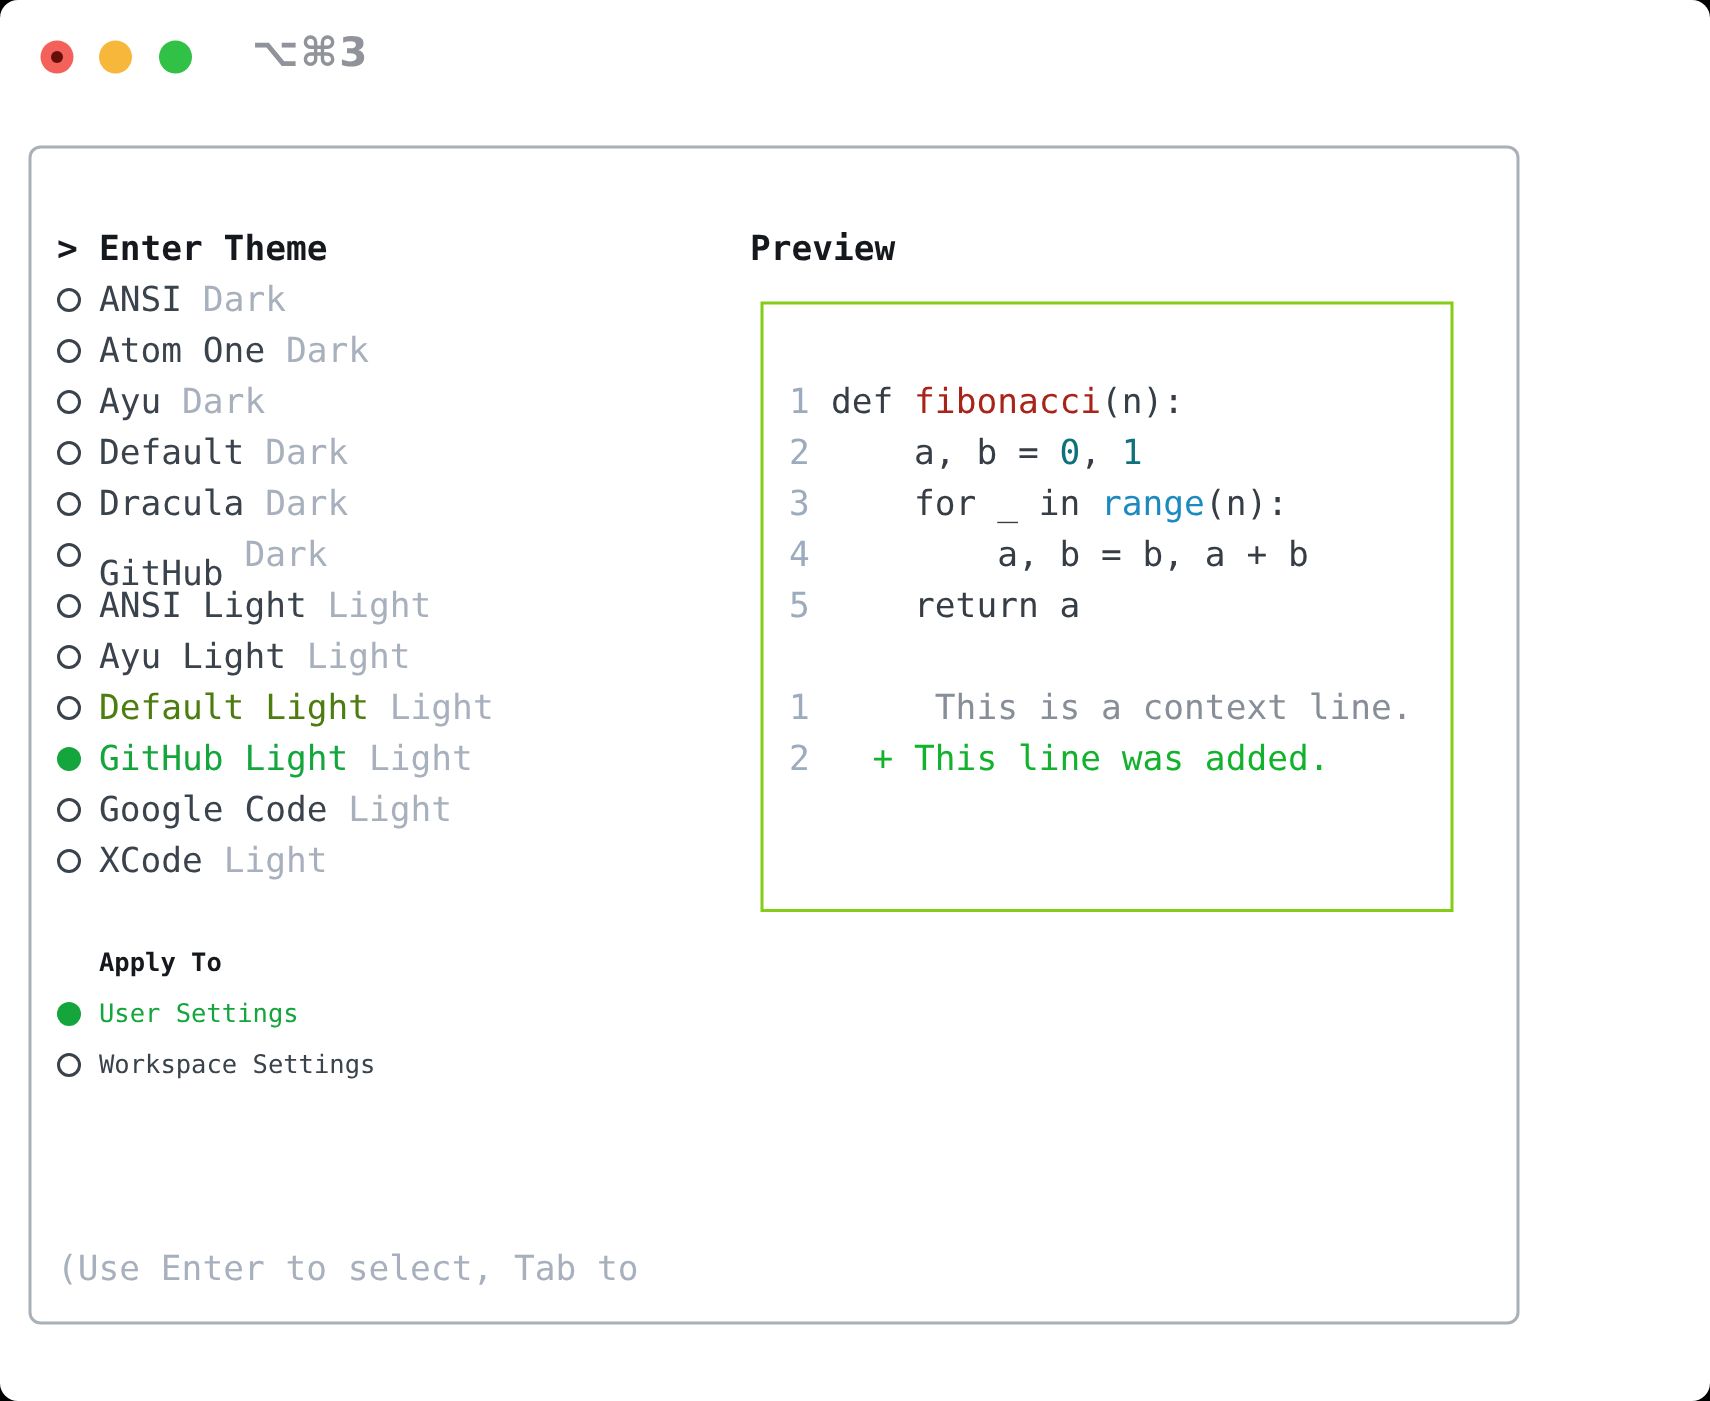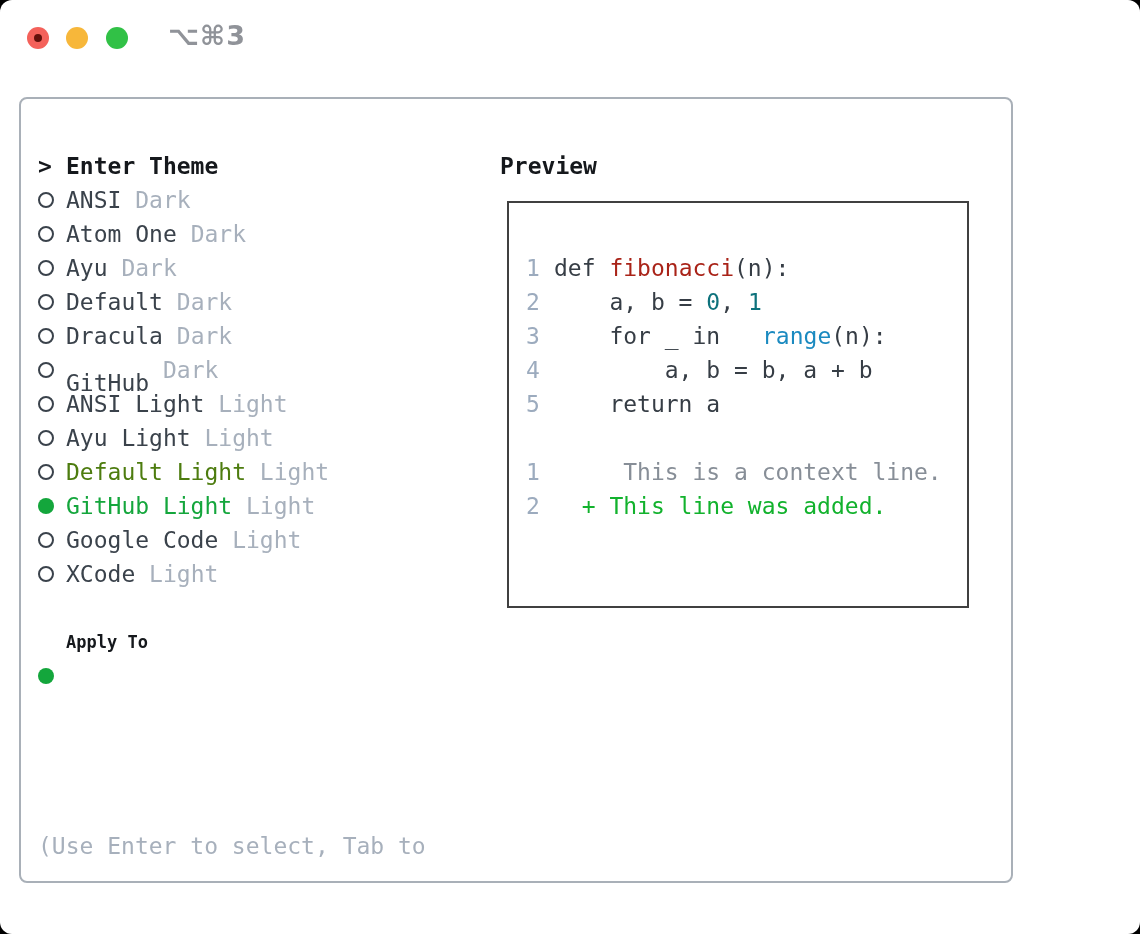--- a/index.html
+++ b/index.html
@@ -44,21 +44,21 @@
   .hdr{font-weight:bold;color:#15181c;}
   .variant{color:#a7b0bc;}
   .apply{position:absolute;left:38px;top:625px;font-size:17px;color:#3a424b;}
   .hint{position:absolute;left:38px;top:761px;font-size:23px;color:#a7b0bc;line-height:34px;white-space:pre;}
   
   .preview-title{position:absolute;left:500px;top:149px;height:34px;line-height:34px;
     font-size:23px;font-weight:bold;color:#15181c;}
   .preview-box{
     position:absolute;left:507px;top:201px;
     width:458px;height:403px;
-    border:2px solid #404040;background:#fff;
+    border:2px solid #84cc16;background:#fff;
   }
   .codeblock{position:absolute;left:17px;top:48px;font-size:23px;line-height:34px;}
   .code-line{white-space:pre;height:34px;}
   .ln{display:inline-block;width:28px;color:#9cabbe;}
 </style>
 </head>
 <body>
 
 <div class="screen">
 
@@ -90,36 +90,37 @@
       <div class="row"><span class="marker"><span class="radio sel" style="background: rgb(20, 166, 60);"></span></span><span style="color: rgb(20, 166, 60);">GitHub Light</span><span class="variant"> Light</span></div>
       <div class="row"><span class="marker"><span class="radio"></span></span><span style="color: rgb(58, 66, 75);">Google Code</span><span class="variant"> Light</span></div>
       <div class="row"><span class="marker"><span class="radio"></span></span><span style="color: rgb(58, 66, 75);">XCode</span><span class="variant"> Light</span></div>
     </div>
 
   <div class="apply">
     <div class="row">
       <span class="marker"></span><span class="hdr">Apply To</span>
     </div>
 
-  <div class="row"><span class="marker"><span class="radio sel" style="background: rgb(20, 166, 60);"></span></span></div>
+  <div class="row"><span class="marker"><span class="radio sel" style="background: rgb(20, 166, 60);"></span></span><span style="color: rgb(20, 166, 60);">User Settings</span></div>
+      <div class="row"><span class="marker"><span class="radio"></span></span><span style="color: rgb(58, 66, 75);">Workspace Settings</span></div>
     </div>
 
   <div class="hint">
     <div>(Use Enter to select, Tab to</div>
     <div>change focus)</div>
   </div>
 
   <div class="preview-title">Preview</div>
 
   <div class="preview-box">
     <div class="codeblock">
 
     <div class="code-line"><span class="ln">1</span><span style="color: rgb(54, 61, 69);">def </span><span style="color: rgb(169, 35, 24);">fibonacci</span><span style="color: rgb(54, 61, 69);">(n):</span></div>
         <div class="code-line"><span class="ln">2</span><span style="color: rgb(54, 61, 69);">    a, b = </span><span style="color: rgb(14, 114, 124);">0</span><span style="color: rgb(54, 61, 69);">, </span><span style="color: rgb(14, 114, 124);">1</span></div>
-        <div class="code-line"><span class="ln">3</span><span style="color: rgb(54, 61, 69);">    for _ in </span><span style="color: rgb(27, 138, 192); margin-left: 28px;">range</span><span style="color: rgb(54, 61, 69);">(n):</span></div>
+        <div class="code-line"><span class="ln">3</span><span style="color: rgb(54, 61, 69);">    for _ in </span><span style="color: rgb(27, 138, 192);">range</span><span style="color: rgb(54, 61, 69);">(n):</span></div>
         <div class="code-line"><span class="ln">4</span><span style="color: rgb(54, 61, 69);">        a, b = b, a + b</span></div>
         <div class="code-line"><span class="ln">5</span><span style="color: rgb(54, 61, 69);">    return a</span></div>
         <div class="code-line"><span class="ln"></span></div>
         <div class="code-line"><span class="ln">1</span><span style="color: rgb(135, 142, 151);">     This is a context line.</span></div>
         <div class="code-line"><span class="ln">2</span><span style="color: rgb(18, 178, 45);">  + This line was added.</span></div>
       </div>
   </div>
 
 </div>
 

